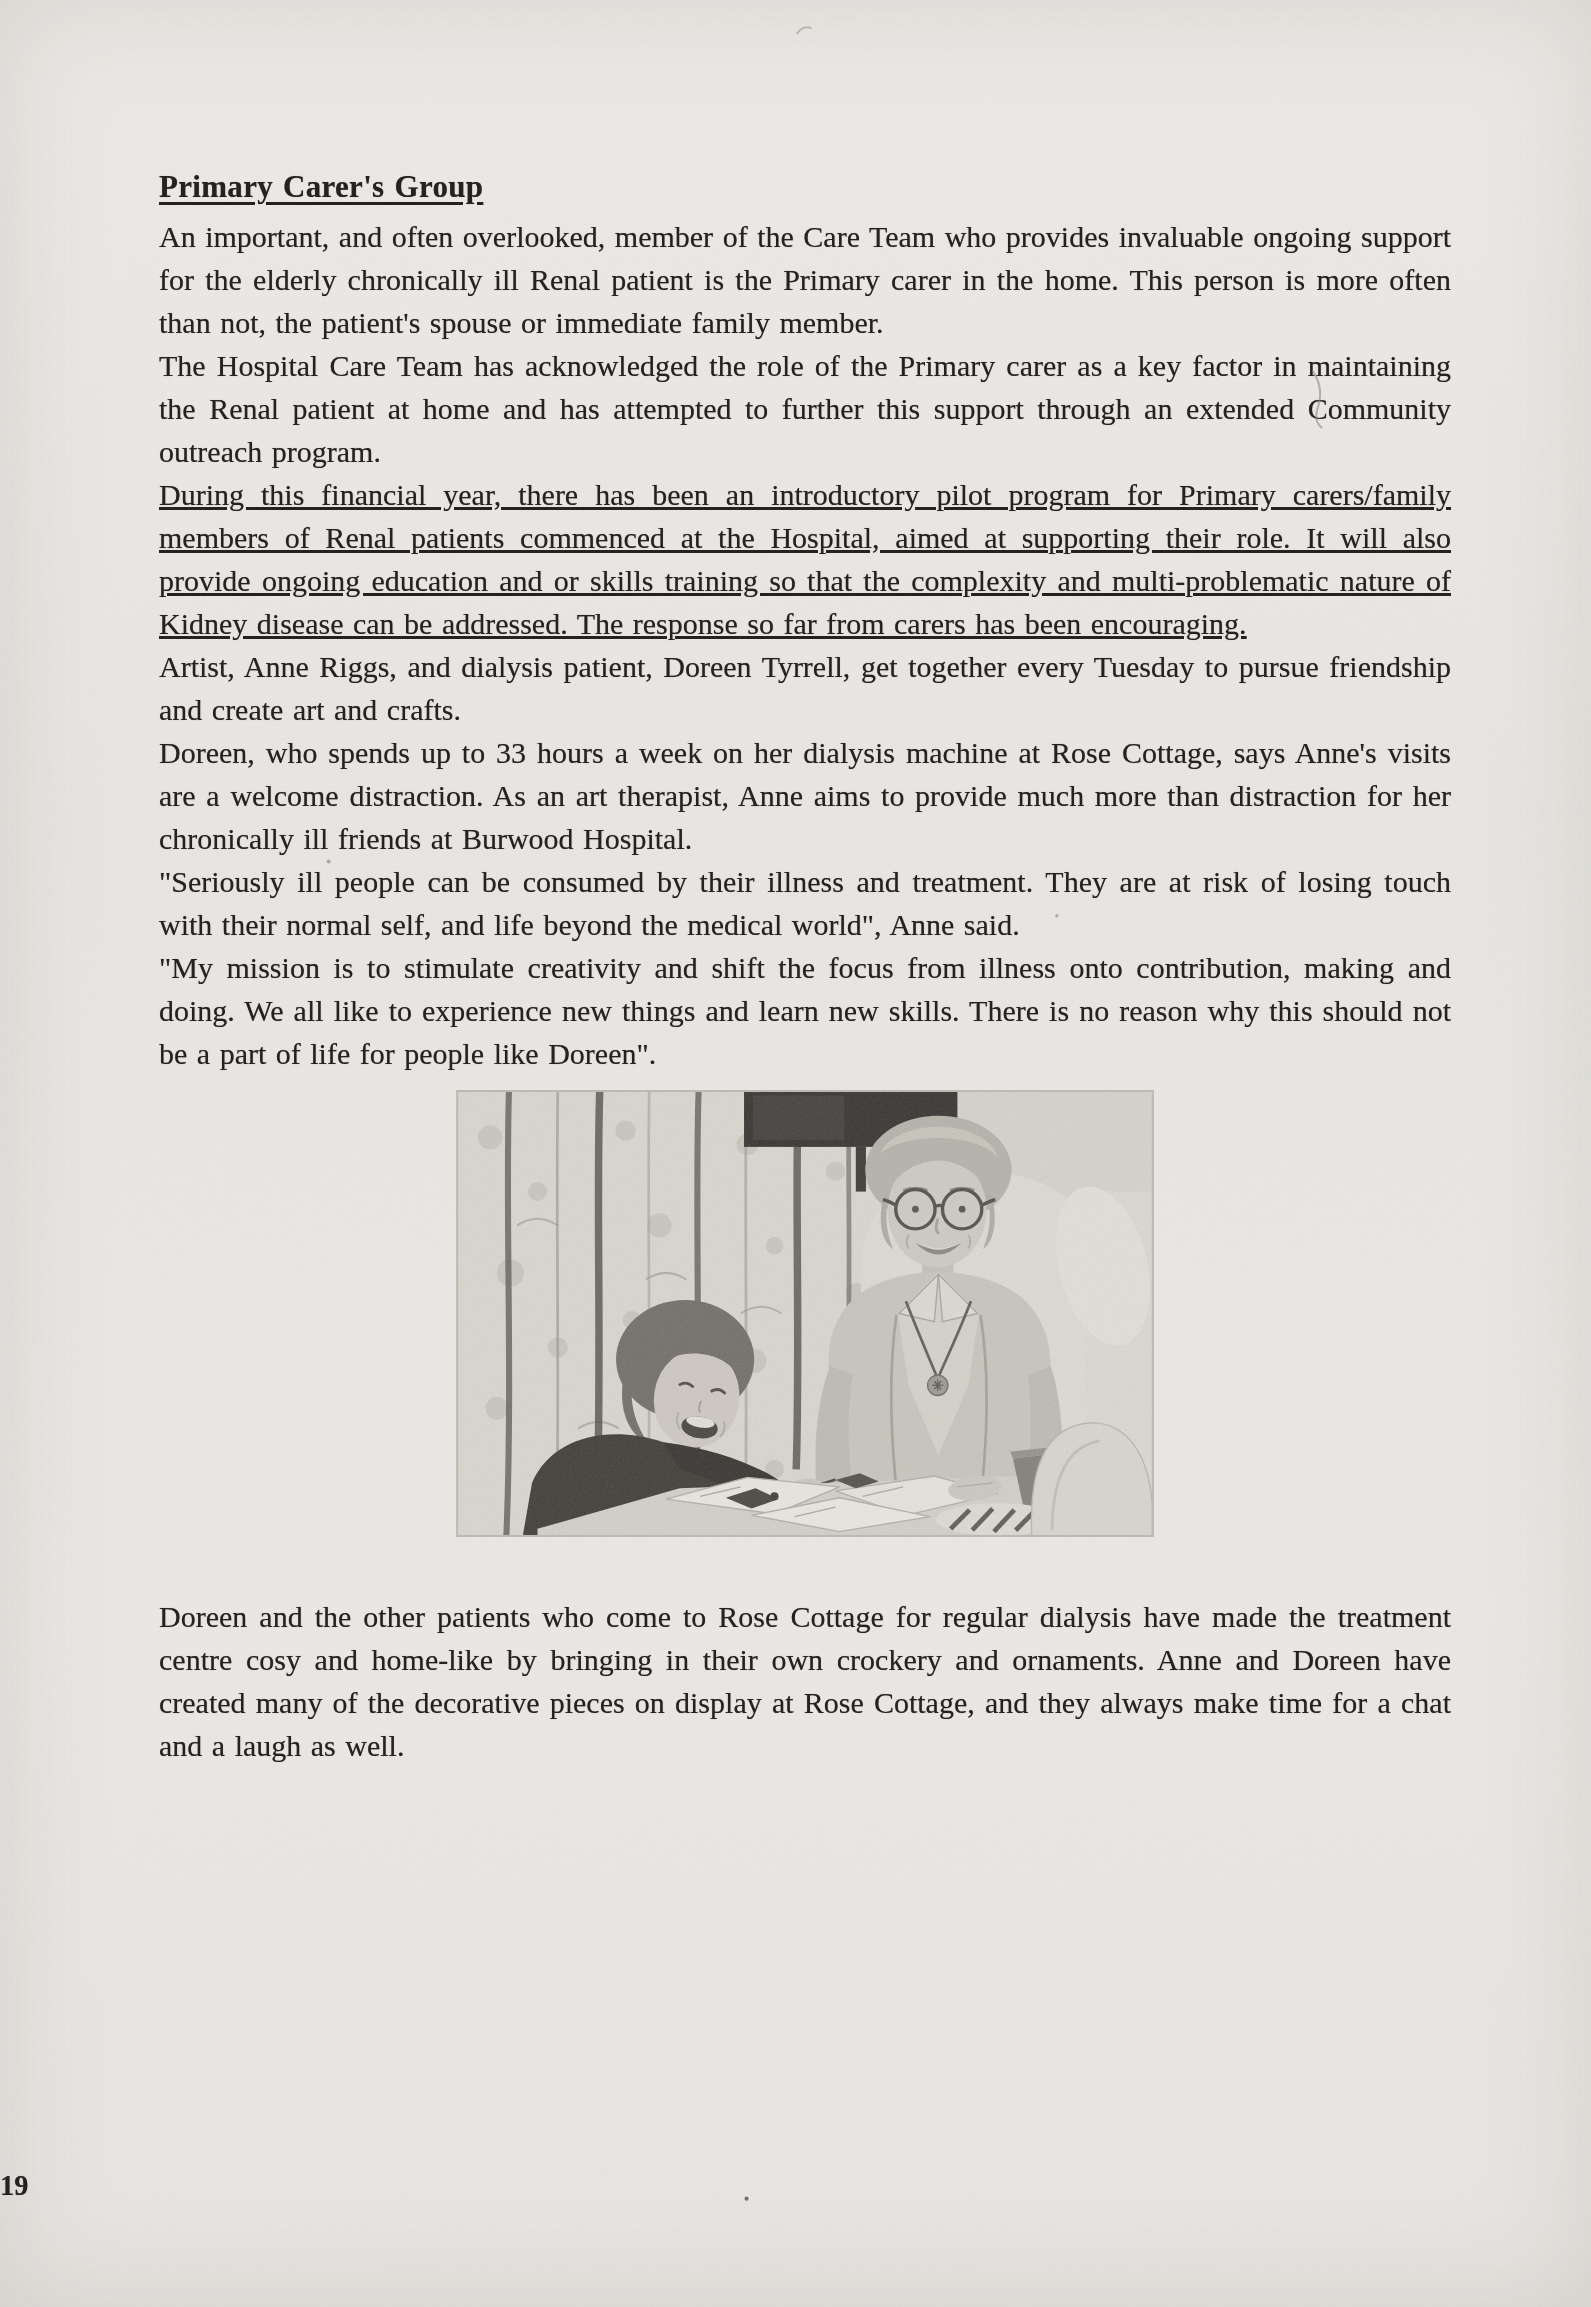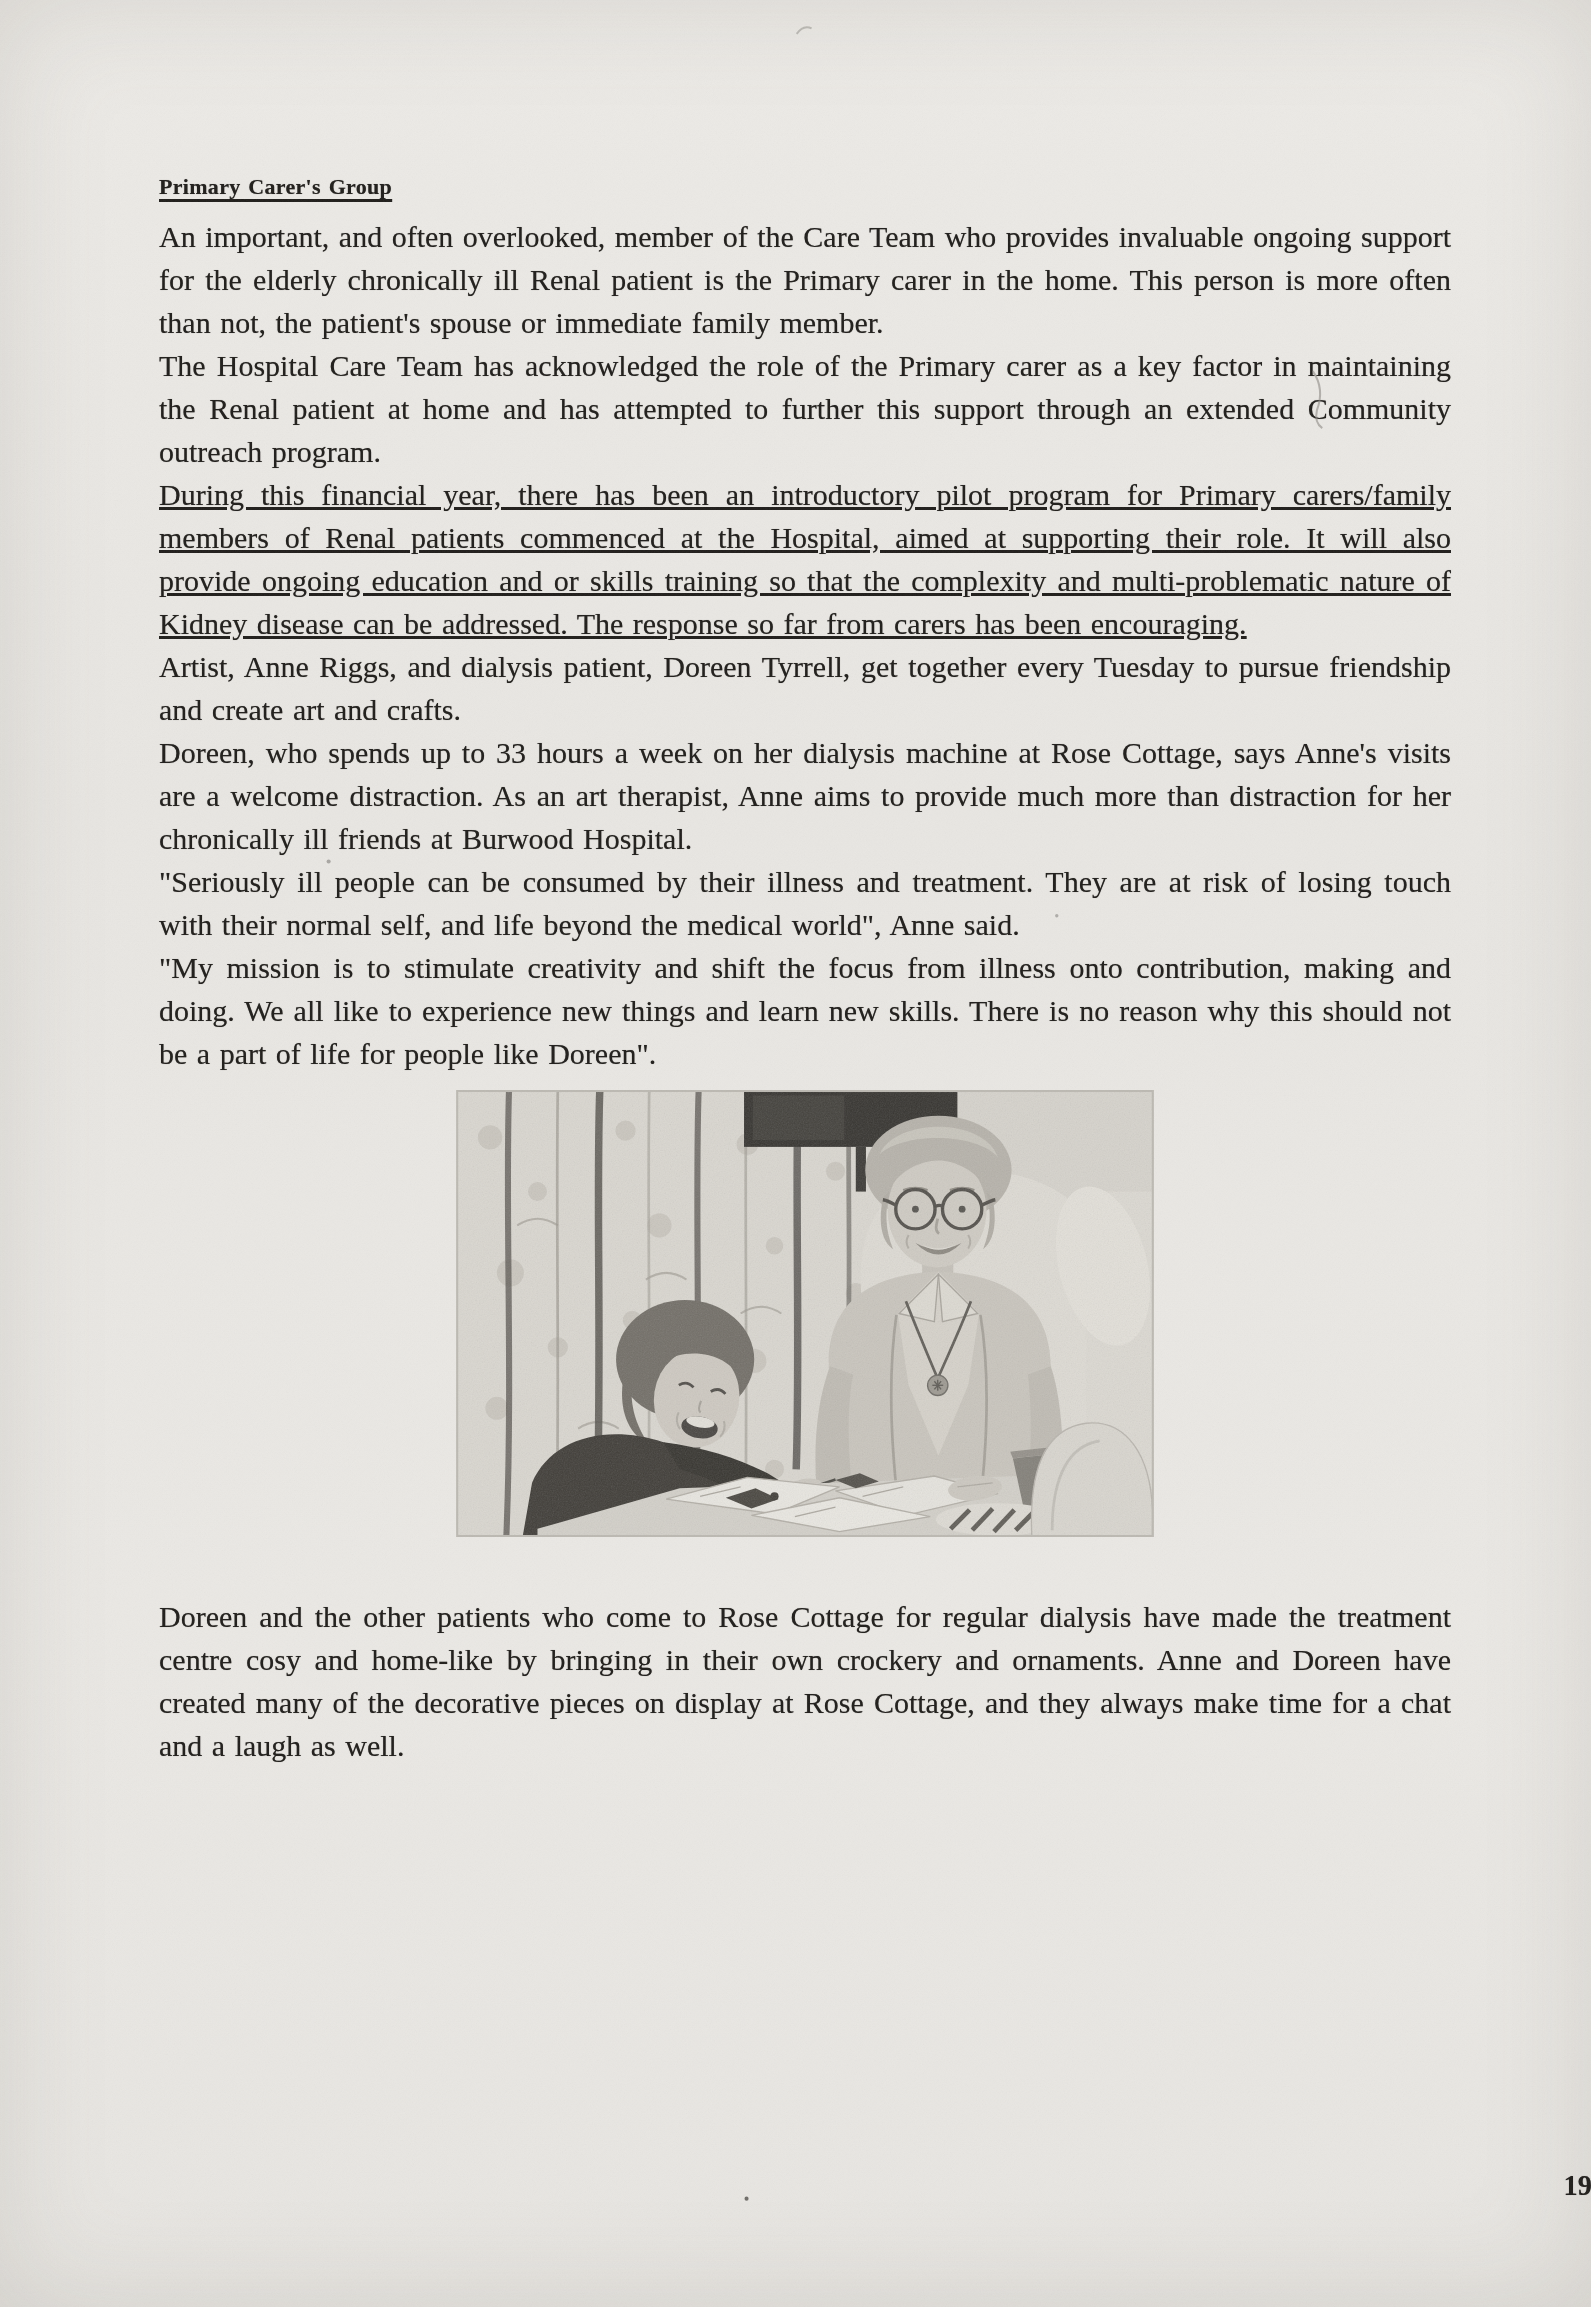--- a/index.html
+++ b/index.html
@@ -18,21 +18,21 @@
     left: 159px;
     top: 165px;
     width: 1292px;
     font-size: 30px;
     line-height: 43px;
     text-align: justify;
     text-shadow: 0 0 0.7px rgba(25,23,20,0.55);
     word-spacing: 2px;
   }
   h2.heading {
-    font-size: 22px;
+    font-size: 31px;
     line-height: 43px;
     font-weight: 700;
     margin: 0 0 6.8px 0;
     text-align: left;
     letter-spacing: 0.3px;
   }
   h2.heading .h-underline {
     text-decoration: underline;
     text-decoration-thickness: 2.7px;
     text-underline-offset: 4.7px;
@@ -53,21 +53,21 @@
     font-size: 23px;
     line-height: 32px;
     letter-spacing: 0.3px;
     text-shadow: 0 0 0.7px rgba(25,23,20,0.5);
   }
   p.closing { margin-top: 47px; }
   .page-number {
     position: absolute;
     left: 0; right: 0;
     top: 2170px;
-    text-align: right;
+    text-align: left;
     font-weight: 700;
     font-size: 28.4px;
     text-shadow: 0 0 0.7px rgba(25,23,20,0.5);
   }
   .overlay {
     position: absolute;
     inset: 0;
     pointer-events: none;
   }
 </style>

